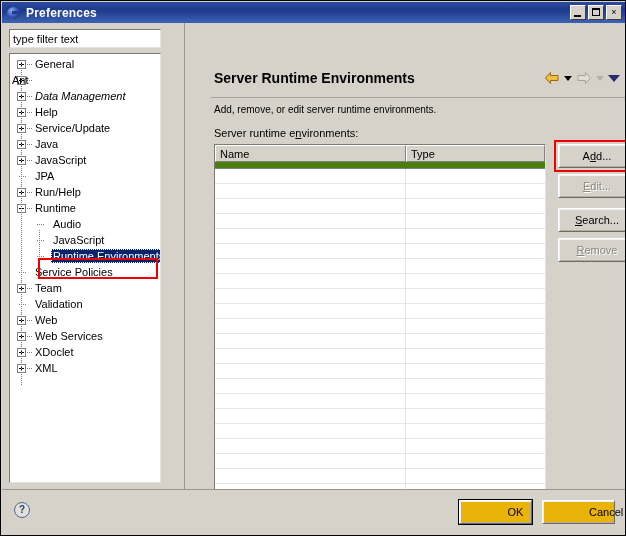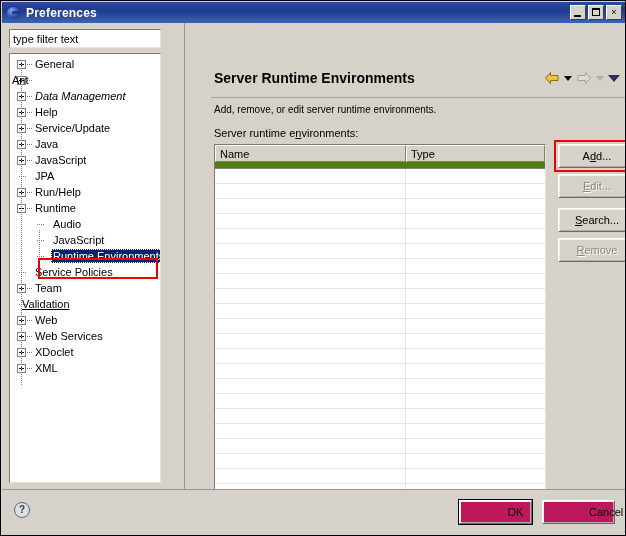--- a/index.html
+++ b/index.html
@@ -370,21 +370,21 @@
     font-size: 10px;
     line-height: 14px;
     text-align: center;
     font-weight: bold;
     box-sizing: border-box;
   }
   .ok-btn, .cancel-btn {
     position: absolute;
     top: 10px;
     width: 73px; height: 24px;
-    background: #be185d;
+    background: #eab308;
     border: 1px solid;
     border-color: #ffffff #6d6a63 #6d6a63 #ffffff;
     box-shadow: inset 1px 1px 0 #f3f1ee, inset -1px -1px 0 #b2aea6;
     font-family: "Liberation Sans", sans-serif;
     font-size: 11px;
     color: #000;
     box-sizing: border-box;
     cursor: default;
     padding-left: 46px;
   }
@@ -434,21 +434,21 @@
           <div class="tnode"><div class="exp plus" style="left: 7px;"></div><div class="dots-h" style="left: 17px; width: 5px;"></div><span class="tlabel" style="margin-left: 23px;">Java</span></div>
           <div class="tnode"><div class="exp plus" style="left: 7px;"></div><div class="dots-h" style="left: 17px; width: 5px;"></div><span class="tlabel" style="margin-left: 23px;">JavaScript</span></div>
           <div class="tnode"><div class="dots-h" style="left: 9px; width: 8px;"></div><span class="tlabel" style="margin-left: 23px;">JPA</span></div>
           <div class="tnode"><div class="exp plus" style="left: 7px;"></div><div class="dots-h" style="left: 17px; width: 5px;"></div><span class="tlabel" style="margin-left: 23px;">Run/Help</span></div>
           <div class="tnode"><div class="exp" style="left: 7px;"></div><div class="dots-h" style="left: 17px; width: 5px;"></div><span class="tlabel" style="margin-left: 23px;">Runtime</span></div>
           <div class="tnode"><div class="dots-h" style="left: 27px; width: 8px;"></div><span class="tlabel" style="margin-left: 41px;">Audio</span></div>
           <div class="tnode"><div class="dots-h" style="left: 27px; width: 8px;"></div><span class="tlabel" style="margin-left: 41px;">JavaScript</span></div>
           <div class="tnode selected"><div class="dots-h" style="left: 27px; width: 8px;"></div><span class="tlabel" style="margin-left: 41px;">Runtime Environments</span></div>
           <div class="tnode"><div class="dots-h" style="left: 9px; width: 8px;"></div><span class="tlabel" style="margin-left: 23px;">Service Policies</span></div>
           <div class="tnode"><div class="exp plus" style="left: 7px;"></div><div class="dots-h" style="left: 17px; width: 5px;"></div><span class="tlabel" style="margin-left: 23px;">Team</span></div>
-          <div class="tnode"><div class="dots-h" style="left: 9px; width: 8px;"></div><span class="tlabel" style="margin-left: 10px; text-decoration: underline;">Validation</span></div>
+          <div class="tnode"><div class="dots-h" style="left: 9px; width: 8px;"></div><span class="tlabel" style="margin-left: 23px;">Validation</span></div>
           <div class="tnode"><div class="exp plus" style="left: 7px;"></div><div class="dots-h" style="left: 17px; width: 5px;"></div><span class="tlabel" style="margin-left: 23px;">Web</span></div>
           <div class="tnode"><div class="exp plus" style="left: 7px;"></div><div class="dots-h" style="left: 17px; width: 5px;"></div><span class="tlabel" style="margin-left: 23px;">Web Services</span></div>
           <div class="tnode"><div class="exp plus" style="left: 7px;"></div><div class="dots-h" style="left: 17px; width: 5px;"></div><span class="tlabel" style="margin-left: 23px;">XDoclet</span></div>
           <div class="tnode"><div class="exp plus" style="left: 7px;"></div><div class="dots-h" style="left: 17px; width: 5px;"></div><span class="tlabel" style="margin-left: 23px;">XML</span></div>
           <div class="dots-v" style="left: 11px; top: 8px; height: 324px;"></div>
           <div class="dots-v" style="left: 29px; top: 176px; height: 40px;"></div>
           <div class="red-box" style="left: 28px; top: 204px; width: 120px; height: 21px;"></div>
         </div>
     </div>
 

